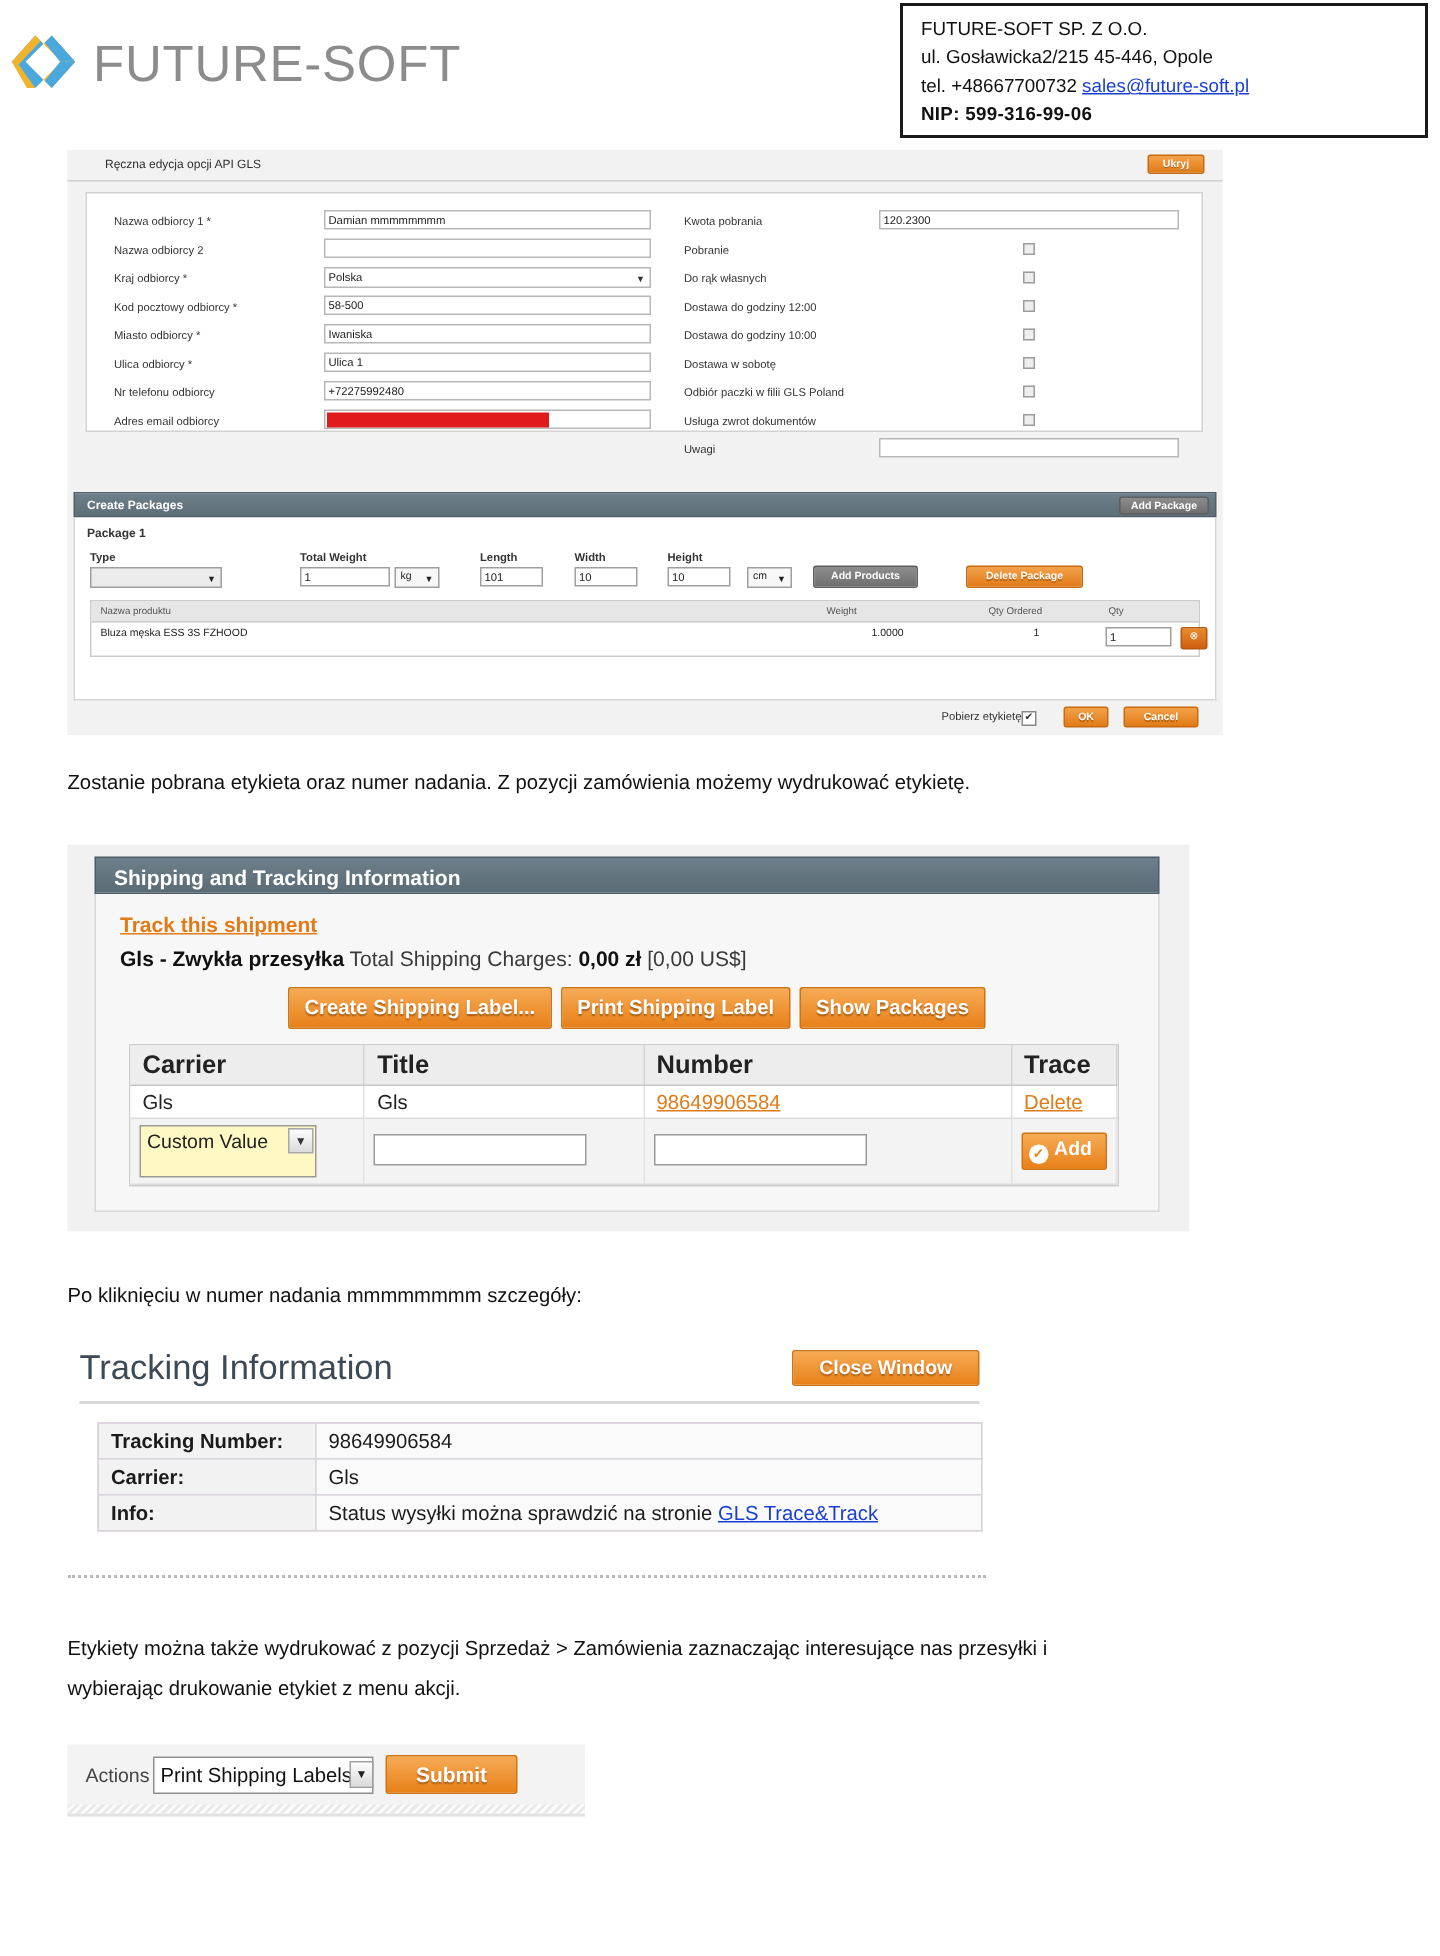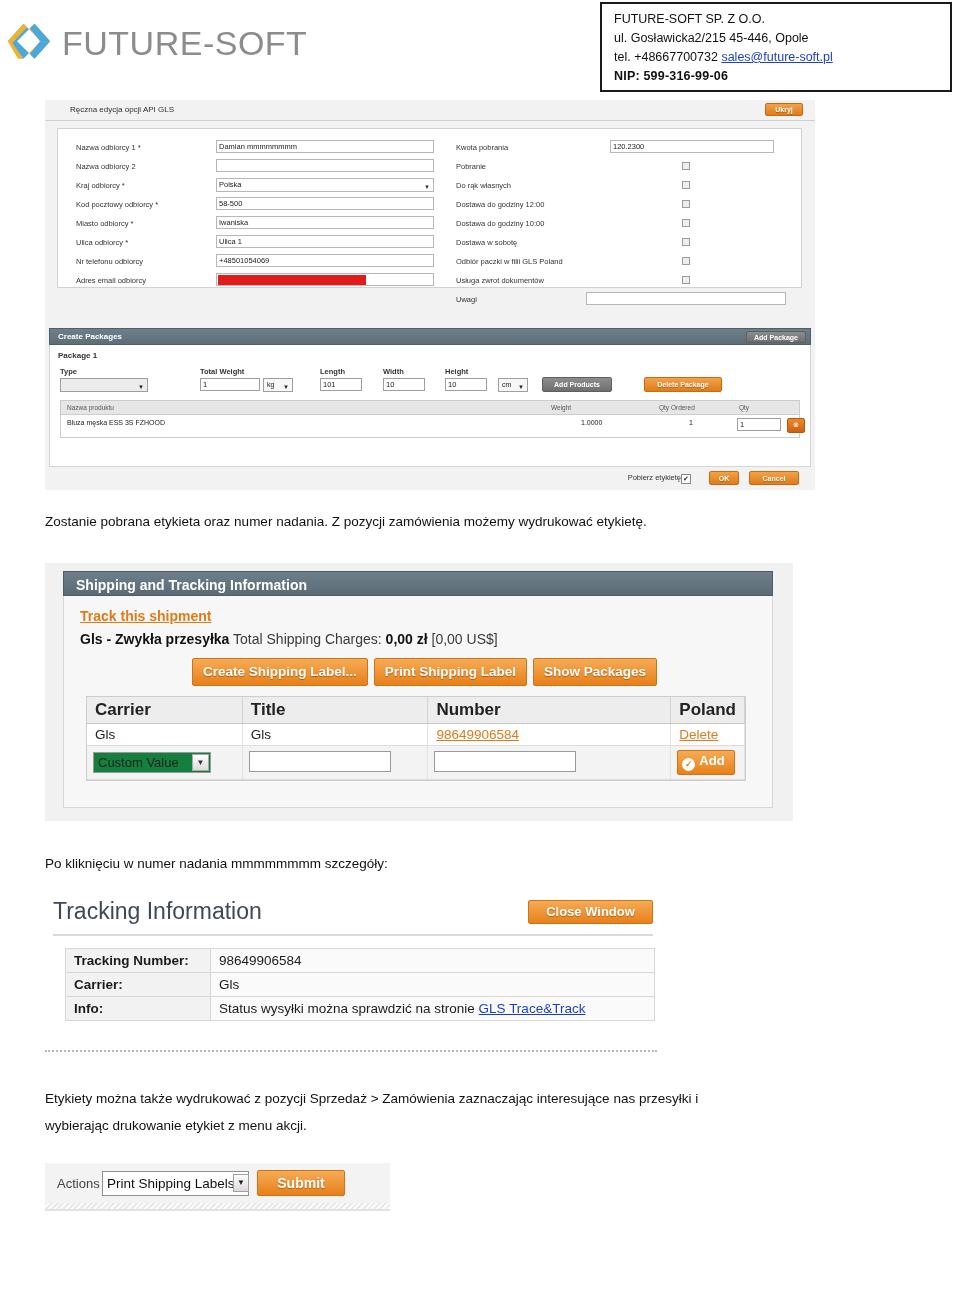--- a/index.html
+++ b/index.html
@@ -366,23 +366,23 @@
     font-size: 13.5px;
     padding: 3px 8px;
     color: #222;
     background: #fff;
   }
   #carrier-table td.link { color: #e07b18; text-decoration: underline; }
   #carrier-table td.act  { color: #e07b18; text-decoration: underline; }
   #carrier-table tr.addrow td { background: #f3f3f3; padding: 4px 6px; }
   .cv-select {
     display: inline-block;
-    width: 118px; height: 21px;
+    width: 118px; height: 35px;
     border: 1px solid #9a9a9a;
-    background: #15803d;
+    background: #fef9c3;
     font-size: 13px;
     line-height: 20px;
     padding-left: 4px;
     box-sizing: border-box;
     position: relative;
     color: #222;
   }
   .cv-select .arrowbox {
     position: absolute; right: 1px; top: 1px;
     width: 17px; height: 17px;
@@ -580,31 +580,31 @@
     <div class="frow" style="top:86px">
       <span class="flabel" style="left:18px">Miasto odbiorcy *</span>
       <span class="finput" style="left:158px;width:218px">Iwaniska</span>
     </div>
     <div class="frow" style="top:105px">
       <span class="flabel" style="left:18px">Ulica odbiorcy *</span>
       <span class="finput" style="left:158px;width:218px">Ulica 1</span>
     </div>
     <div class="frow" style="top:124px">
       <span class="flabel" style="left:18px">Nr telefonu odbiorcy</span>
-      <span class="finput" style="left:158px;width:218px">+48501054069</span>
+      <span class="finput" style="left:158px;width:218px">+72275992480</span>
     </div>
     <div class="frow" style="top:143px">
       <span class="flabel" style="left:18px">Adres email odbiorcy</span>
       <span class="finput" style="left:158px;width:218px"></span>
       <span class="redacted" style="left:160px;top:3px;width:148px;height:10px"></span>
     </div>
 
     <div class="frow" style="top:10px">
       <span class="flabel" style="left:398px">Kwota pobrania</span>
-      <span class="finput" style="left:552px;width:164px">120.2300</span>
+      <span class="finput" style="left:528px;width:200px">120.2300</span>
     </div>
     <div class="frow" style="top:29px">
       <span class="flabel" style="left:398px">Pobranie</span>
       <span class="chk" style="left:624px"></span>
     </div>
     <div class="frow" style="top:48px">
       <span class="flabel" style="left:398px">Do rąk własnych</span>
       <span class="chk" style="left:624px"></span>
     </div>
     <div class="frow" style="top:67px">
@@ -703,21 +703,21 @@
       <div class="big-orange-btn">Show Packages</div>
     </div>
 
     <div id="carrier-table">
       <table>
         <tbody>
             <tr>
           <th style="width:140px">Carrier</th>
           <th style="width:170px">Title</th>
           <th style="width:230px">Number</th>
-          <th>Poland</th>
+          <th>Trace</th>
         </tr>
         <tr>
           <td>Gls</td>
           <td>Gls</td>
           <td class="link">98649906584</td>
           <td class="act">Delete</td>
         </tr>
         <tr class="addrow">
           <td><span class="cv-select"><span>Custom Value</span><span class="arrowbox">▼</span></span></td>
           <td><span class="blank-input"></span></td>

